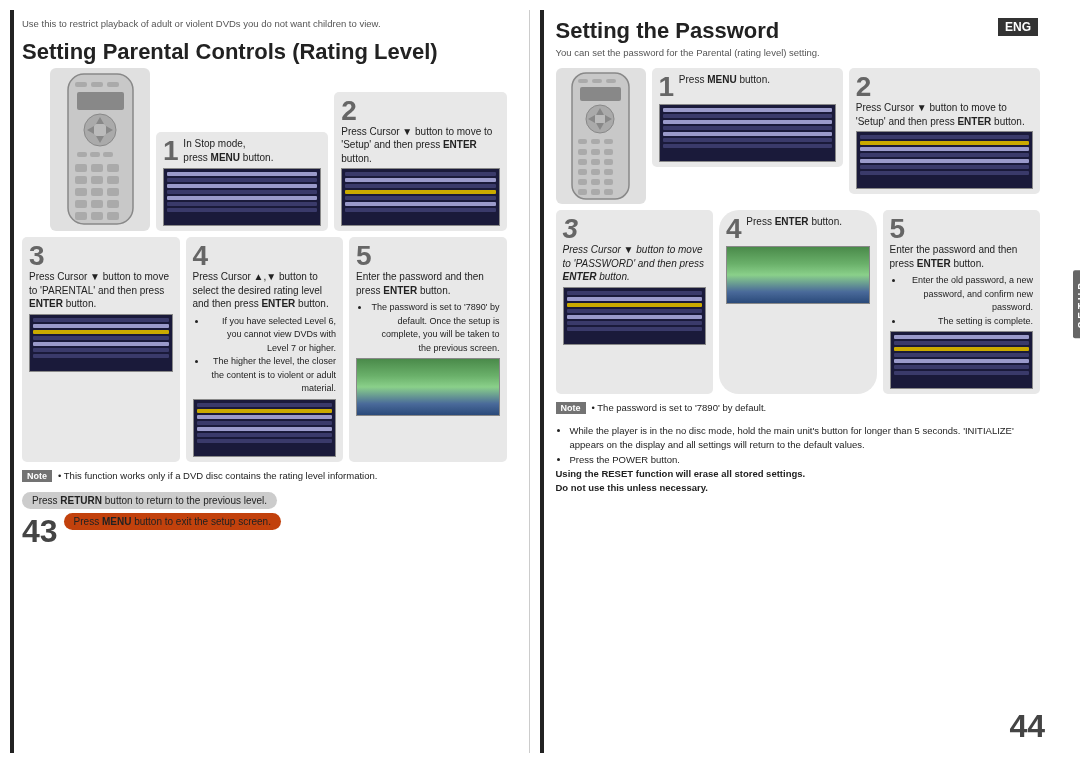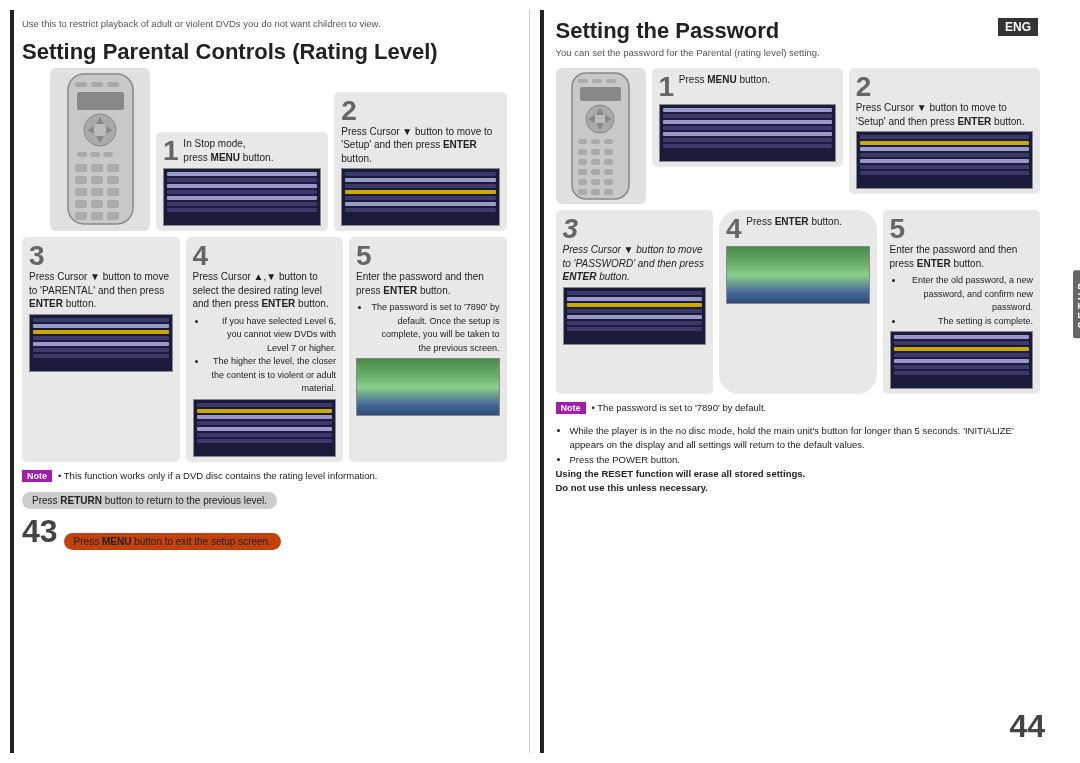--- a/index.html
+++ b/index.html
@@ -25,21 +25,21 @@
     
     .note-bar {
       display: flex;
       align-items: flex-start;
       gap: 6px;
       margin-top: 8px;
       font-size: 9.5px;
     }
 
     .note-label {
-      background: #a21caf;
+      background: #737373;
       color: #fff;
       font-weight: bold;
       font-size: 9px;
       padding: 1px 5px;
       white-space: nowrap;
     }
 
     .bullet-notes {
       font-size: 9px;
       margin-top: 4px;
@@ -267,21 +267,21 @@
       <span class="note-label">Note</span>
       <span>• <span>This function works only if a DVD disc contains the rating level information.</span></span>
     </div>
 
     <div style="margin-top:10px; font-size:10px;">
       <div style="display:flex; align-items:flex-start; gap:6px; margin-bottom:4px;">
         <div style="background:#ccc; border-radius:10px; padding:3px 10px; font-size:10px; display:inline-block;">
           <span>Press </span><b>RETURN</b><span> button to return to the previous level.</span>
         </div>
       </div>
-      <div style="display:flex; align-items:flex-end; gap:6px;">
+      <div style="display:flex; align-items:flex-start; gap:6px;">
         <span style="font-size:32px; font-weight:bold; color:#444;">43</span>
         <div style="background:#c2410c; border-radius:10px; padding:3px 10px; font-size:10px; display:inline-block;">
           <span>Press </span><b>MENU</b><span> button to exit the setup screen.</span>
         </div>
       </div>
     </div>
   </div>
 
   <div style="width:1px; background:#ccc;"></div>
 

